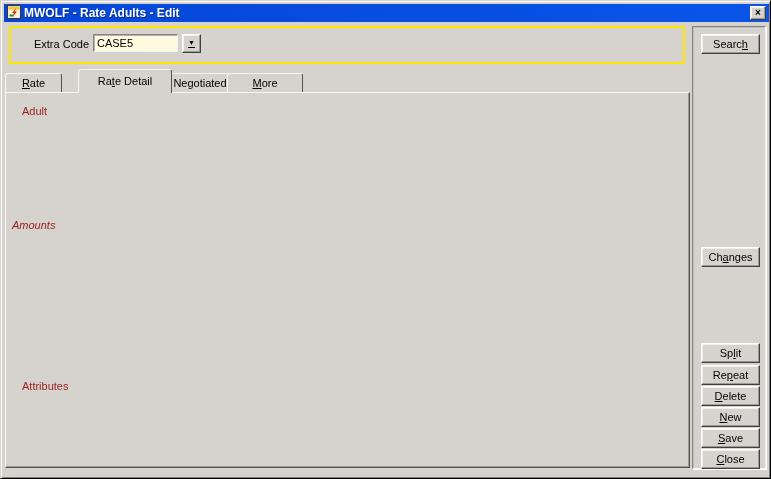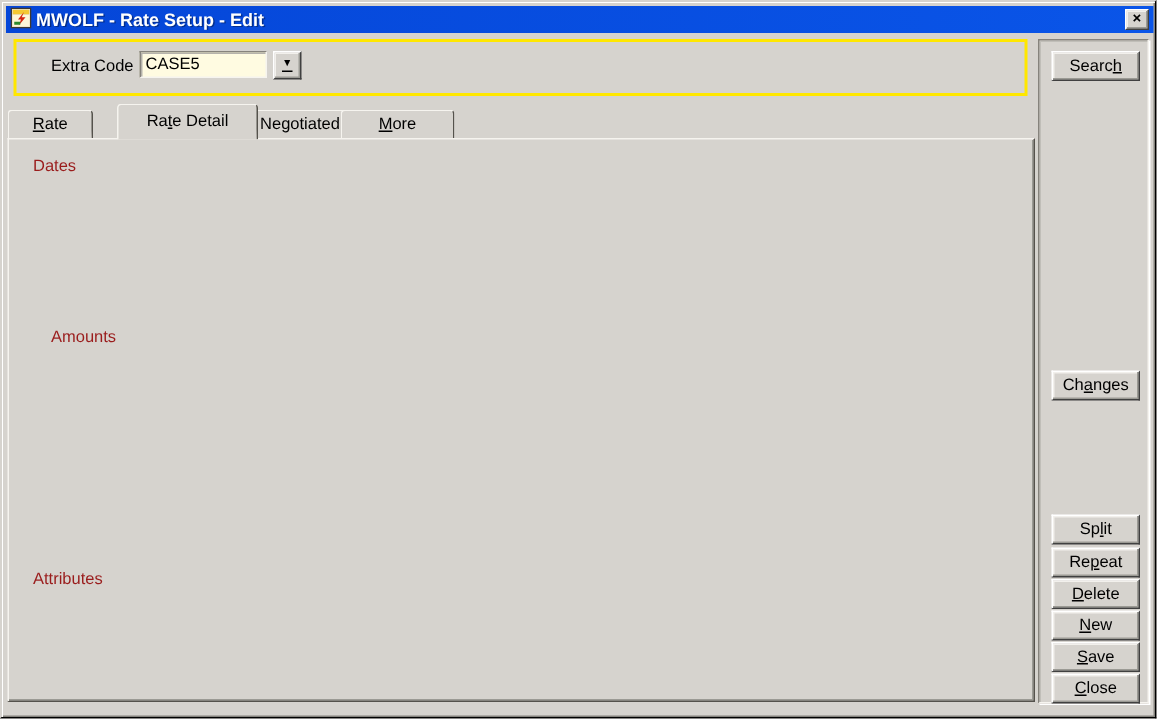--- a/index.html
+++ b/index.html
@@ -79,21 +79,21 @@
   <div class="abs titlebar">
     <span>
       <svg width="14" height="14" viewBox="0 0 14 14">
         <rect x="0.5" y="0.5" width="13" height="13" fill="#e8e0c8" stroke="#403830"></rect>
         <rect x="1.5" y="1.5" width="11" height="3" fill="#f4c832"></rect>
         <rect x="1.5" y="5" width="11" height="7.5" fill="#fdf6d8"></rect>
         <path d="M9 3 L5 8 h2 l-1.5 4 L10 6.5 H7.5z" fill="#d42410"></path>
         <rect x="2.5" y="9.5" width="4" height="2" fill="#2d8a2d"></rect>
       </svg>
     </span>
-    <span class="title">MWOLF - Rate Setup - Edit</span>
+    <span class="title">MWOLF - Rate Adults - Edit</span>
     <button class="btn3d close-x">
       <span>×</span>
     </button>
   </div>
 
   <div class="abs topbox"></div>
   <span class="lbl" style="left:28px;top:36px;width:60px;">Extra Code</span>
   <input class="field hl" style="left: 92px; top: 33px; width: 85px; height: 18px;" value="CASE5">
   <button class="btn3d abs" style="left:181px;top:33px;width:19px;height:19px;">
     <span class="lov-glyph">▼</span>
@@ -111,21 +111,21 @@
   </div>
 
   <div class="tab unsel" style="left:4px;width:57px;"><span class="mn">R</span>ate Header</div>
   <div class="tab selected" style="left:77px;width:94px;">Ra<span class="mn">t</span>e Detail</div>
   <div class="tab unsel" style="left:154px;width:90px;">Negotiated</div>
   <div class="tab unsel" style="left:226px;width:76px;"><span class="mn">M</span>ore</div>
 
   <div class="abs content-panel"></div>
 
   <div class="groupbox" style="left:10px;top:110px;width:336px;height:106px;"></div>
-  <span class="group-label" style="left:18px;top:104px;">Dates</span>
+  <span class="group-label" style="left:18px;top:104px;">Adult</span>
 
   <span class="lbl" style="left:10px;top:130px;width:90px;">Season Code</span>
   <input class="field" style="left: 103px; top: 127px; width: 87px; height: 17px;" value="">
   <button class="btn3d abs" style="left:194px;top:127px;width:18px;height:18px;">
     <span class="lov-glyph">▼</span>
   </button>
 
   <span class="lbl b" style="left:10px;top:151px;width:90px;">Start Date</span>
   <input class="field" style="left: 103px; top: 148px; width: 87px; height: 17px;" value="05/22/05">
   <button class="btn3d abs cal-btn" style="left:194px;top:148px;width:19px;height:18px;">
@@ -152,21 +152,21 @@
 
   <div class="day-col" style="left:15px;top:183px;"><span class="day-lbl">Sun</span><span class="cb"><span class="check" style="visibility: visible;">✓</span></span><span class="day-dot">.</span></div>
   <div class="day-col" style="left:45px;top:183px;"><span class="day-lbl">Mon</span><span class="cb"><span class="check" style="visibility: visible;">✓</span></span><span class="day-dot">.</span></div>
   <div class="day-col" style="left:75px;top:183px;"><span class="day-lbl">Tue</span><span class="cb"><span class="check" style="visibility: visible;">✓</span></span><span class="day-dot">.</span></div>
   <div class="day-col" style="left:105px;top:183px;"><span class="day-lbl">Wed</span><span class="cb"><span class="check" style="visibility: visible;">✓</span></span><span class="day-dot">.</span></div>
   <div class="day-col" style="left:133px;top:183px;"><span class="day-lbl">Thu</span><span class="cb"><span class="check" style="visibility: visible;">✓</span></span><span class="day-dot">.</span></div>
   <div class="day-col" style="left:161px;top:183px;"><span class="day-lbl">Fri</span><span class="cb"><span class="check" style="visibility: visible;">✓</span></span><span class="day-dot">.</span></div>
   <div class="day-col" style="left:190px;top:183px;"><span class="day-lbl">Sat</span><span class="cb"><span class="check" style="visibility: visible;">✓</span></span><span class="day-dot">.</span></div>
 
   <div class="groupbox" style="left:10px;top:224px;width:336px;height:140px;"></div>
-  <span class="group-label" style="left:30px;top:218px;">Amounts</span>
+  <span class="group-label" style="left:8px;top:218px;font-style:italic;">Amounts</span>
 
   <span class="lbl b" style="left:10px;top:232px;width:90px;">1 Adult</span>
   <input class="field num" style="left: 103px; top: 230px; width: 68px; height: 16px;" value="200.00">
   <span class="lbl" style="left:10px;top:251px;width:90px;">2 Adults</span>
   <input class="field num" style="left: 103px; top: 249px; width: 68px; height: 16px;" value="">
   <span class="lbl" style="left:10px;top:270px;width:90px;">3 Adults</span>
   <input class="field num" style="left: 103px; top: 268px; width: 68px; height: 16px;" value="">
   <span class="lbl" style="left:10px;top:289px;width:90px;">4 Adults</span>
   <input class="field num" style="left: 103px; top: 287px; width: 68px; height: 16px;" value="">
   <span class="lbl" style="left:10px;top:308px;width:90px;">5 Adults</span>

